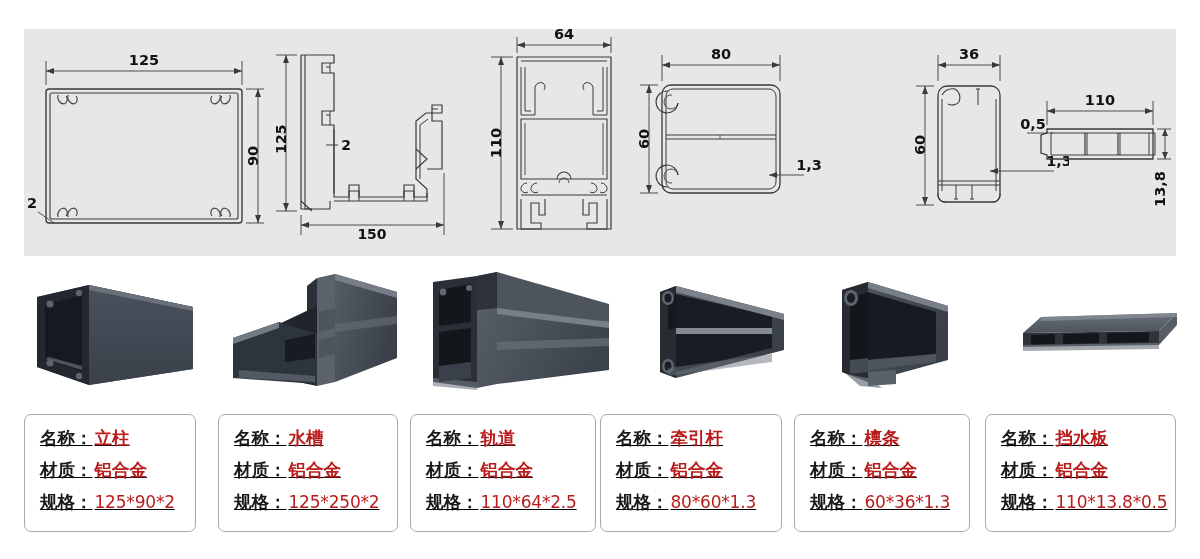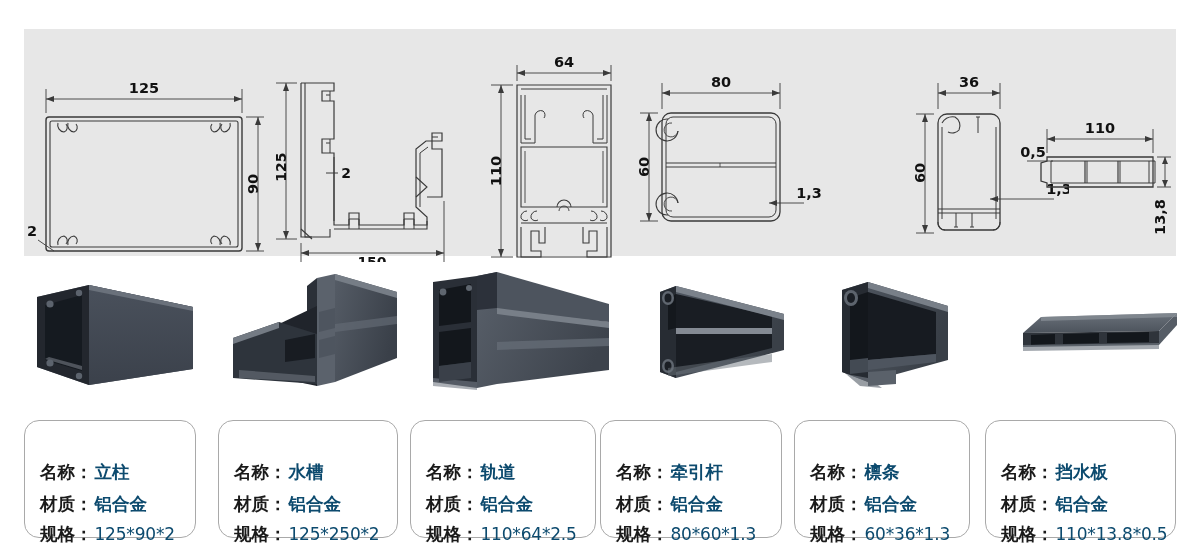--- a/index.html
+++ b/index.html
@@ -11,21 +11,21 @@
   }
   #root { position: relative; width: 1200px; height: 559px; background: #fff; }
 
   
   .drawing-panel {
     position: absolute;
     left: 24px; top: 29px;
     width: 1152px; height: 227px;
     background: #e7e7e7;
   }
-  .drawing-slot { position: absolute; top: 0; height: 205px; margin-top: 28px; }
+  .drawing-slot { position: absolute; top: 0; height: 205px; }
   .drawing-slot svg { display: block; }
 
   
   .photo-row {
     position: absolute;
     left: 0; top: 262px;
     width: 1200px; height: 140px;
     background: #ffffff;
   }
   .photo-cell {
@@ -36,45 +36,45 @@
   .photo-cell svg { display: block; }
 
   
   .card-row {
     position: absolute;
     left: 0; top: 412px;
     width: 1200px; height: 122px;
   }
   .spec-card {
     position: absolute;
-    top: 8px;
+    top: 2px;
     height: 118px;
     background: #ffffff;
     border: 1.6px solid #a9a9a9;
-    border-radius: 15px;
+    border-radius: 7px;
     padding: 11px 0 0 15px;
+    text-decoration: underline;
   }
   .spec-line {
     display: flex;
     align-items: baseline;
     height: 32px;
     white-space: nowrap;
   }
   .spec-label {
     font-size: 17.5px;
     font-weight: bold;
     color: #1a1a1a;
     letter-spacing: 0px;
   }
   .spec-value {
     font-size: 17.5px;
     font-weight: bold;
-    color: #0c4a6e;
+    color: #b91c1c;
     margin-left: 2px;
-    margin-top: 28px;
   }
   .spec-value.num {
     font-weight: normal;
     font-size: 17px;
     letter-spacing: -0.2px;
   }
 </style>
 </head>
 <body>
 

